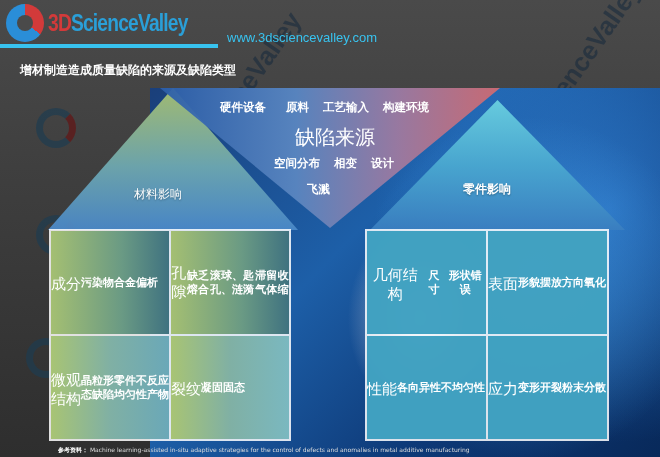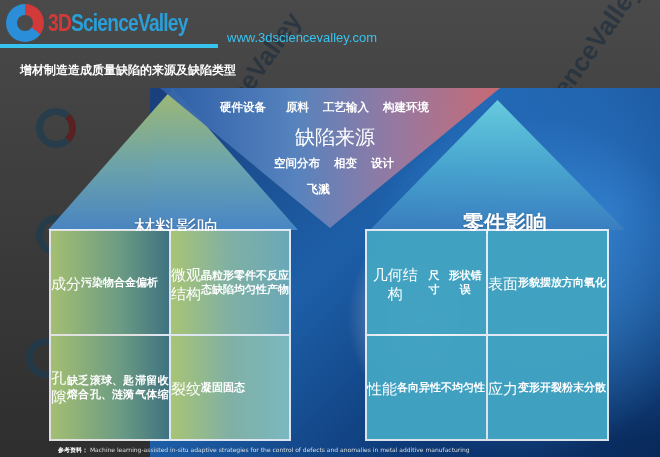--- a/index.html
+++ b/index.html
@@ -21,21 +21,21 @@
   .url{position:absolute;left:227px;top:30px;color:#38c3ef;font-size:13px;font-family:"Liberation Sans",sans-serif;}
   .title{position:absolute;left:20px;top:62px;color:#fff;font-size:12px;font-weight:bold;}
   .watermark{position:absolute;color:rgba(20,40,60,0.55);font-family:"Liberation Sans",sans-serif;font-weight:bold;font-size:26px;transform:rotate(-55deg);}
   .wm-ring{position:absolute;width:26px;height:26px;border-radius:50%;border:7px solid rgba(30,60,80,0.7);border-right-color:rgba(100,20,20,0.7);}
   .inv-tri{position:absolute;left:160px;top:88px;width:340px;height:140px;clip-path:polygon(0 0,100% 0,50% 100%);
     background:linear-gradient(90deg,#2c5ea8 0%,#5a86c0 40%,#9e7aa0 70%,#d06a70 100%);opacity:0.95;}
   .left-tri{position:absolute;left:48px;top:88px;width:250px;height:142px;clip-path:polygon(50% 0,100% 100%,0 100%);
     background:linear-gradient(180deg,#a8c070 0%,#6ea8b0 55%,#4a88c8 100%);opacity:0.95;}
   .right-tri{position:absolute;left:370px;top:100px;width:255px;height:130px;clip-path:polygon(50% 0,100% 100%,0 100%);
     background:linear-gradient(180deg,#6ad0e0 0%,#4aa8d0 50%,#3a7ec0 100%);opacity:0.95;}
-  .tri-label{position:absolute;color:#fff;font-size:21px;text-shadow:0 1px 2px rgba(0,0,0,0.3);margin-top:28px;}
+  .tri-label{position:absolute;color:#fff;font-size:12px;text-shadow:0 1px 2px rgba(0,0,0,0.3);}
   .src-row{position:absolute;color:#fff;font-size:11.5px;font-weight:bold;white-space:nowrap;}
   .src-row span{margin-right:10px;}
   .src-title{position:absolute;color:#fff;font-size:20px;}
   .grid{position:absolute;display:grid;grid-template-columns:1fr 1fr;grid-template-rows:1fr 1fr;gap:2px;background:rgba(255,255,255,0.85);padding:2px;}
   .grid.left{left:49px;top:229px;width:238px;height:208px;}
   .grid.right{left:365px;top:229px;width:240px;height:208px;}
   .cell{position:relative;display:flex;flex-direction:row;align-items:center;color:#fff;text-align:center;}
   .grid.left .cell.c0{background:linear-gradient(90deg,#a4bf72 0%,#6a9a84 60%,#3f7280 100%);}
   .grid.left .cell.c1{background:linear-gradient(90deg,#a8c474 0%,#80b0a4 50%,#6aa8b8 100%);}
   .grid.left .cell.c2{background:linear-gradient(90deg,#a4bf72 0%,#6a9a84 60%,#3f7280 100%);}
@@ -87,32 +87,32 @@
 
 <div class="tri-label" style="left:134px;top:186px;">材料影响</div>
 <div class="tri-label" style="left:463px;top:181px;font-weight:bold;">零件影响</div>
 
 <div class="grid left">
   <div class="cell c0">
     <div class="cell-title">成分</div>
     <div class="cell-line">污染物</div>
     <div class="cell-line">合金偏析</div>
   </div>
-  <div class="cell c1">
-    <div class="cell-title">微观结构</div>
-    <div class="cell-line">晶粒形态缺陷</div>
-    <div class="cell-line">零件不均匀性</div>
-    <div class="cell-line">反应产物</div>
-  </div>
   <div class="cell c2">
     <div class="cell-title" style="margin-top:8px;margin-bottom:8px;">孔隙</div>
     <div class="cell-line">缺乏熔合</div>
     <div class="cell-line">滚球、匙孔、涟漪</div>
     <div class="cell-line">滞留气体</div>
     <div class="cell-line">收缩</div>
+  </div>
+  <div class="cell c1">
+    <div class="cell-title">微观结构</div>
+    <div class="cell-line">晶粒形态缺陷</div>
+    <div class="cell-line">零件不均匀性</div>
+    <div class="cell-line">反应产物</div>
   </div>
   <div class="cell c3">
     <div class="cell-title">裂纹</div>
     <div class="cell-line">凝固</div>
     <div class="cell-line">固态</div>
   </div>
 </div>
 
 <div class="grid right">
   <div class="cell">

